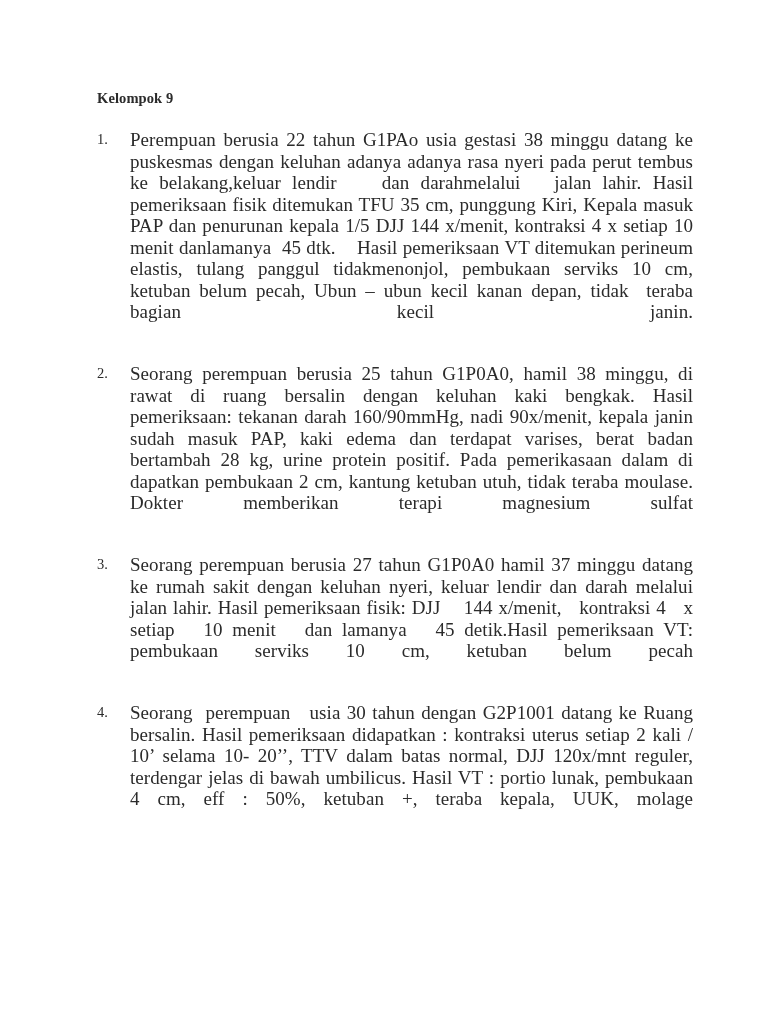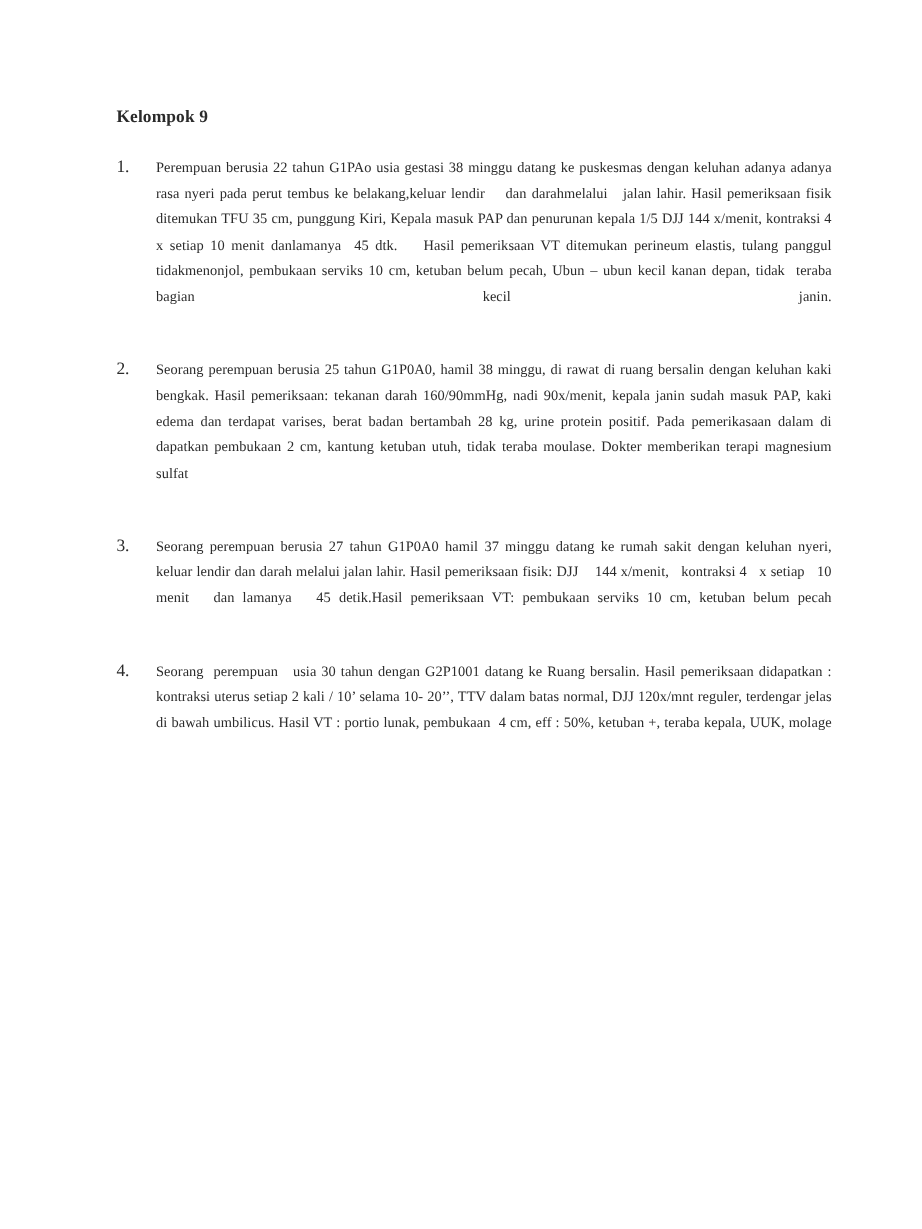--- a/index.html
+++ b/index.html
@@ -63,21 +63,21 @@
     position: absolute;
     left: 0;
     top: 0;
     width: 26px;
     font-size: 14.5px;
     line-height: 21.5px;
     color: #2b2b2b;
   }
 
   .case-text {
-    font-size: 12px;
+    font-size: 19px;
     line-height: 21.5px;
     text-align: justify;
     text-justify: inter-word;
     color: #2b2b2b;
     white-space: pre-wrap;
     letter-spacing: 0.05px;
   }
 
   
   .case-text::after {

